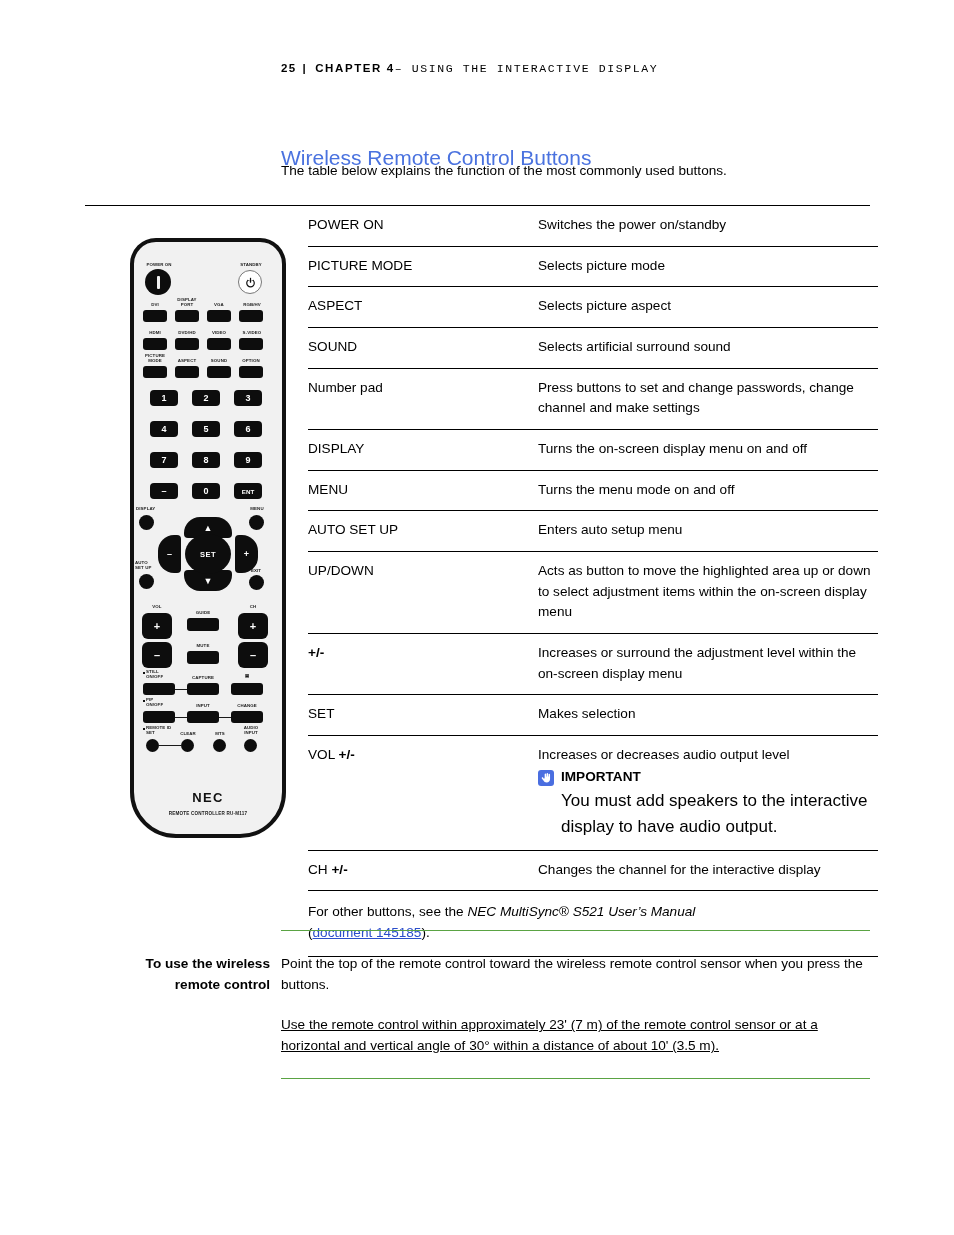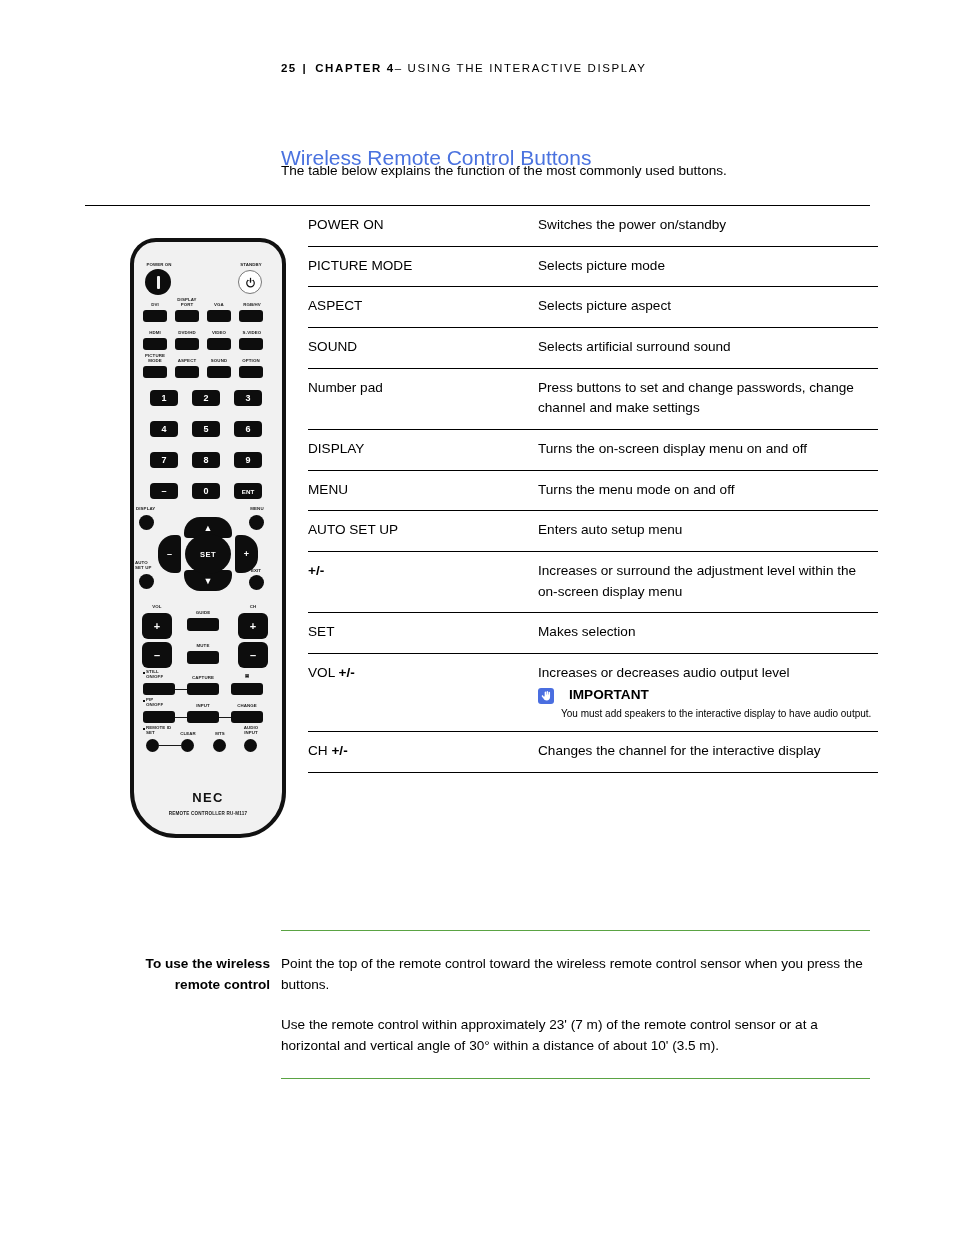--- a/index.html
+++ b/index.html
@@ -21,21 +21,21 @@
     position: absolute;
     left: 281px;
     top: 62px;
     font-size: 11.5px;
     letter-spacing: 1.4px;
     white-space: nowrap;
   }
   .page-header .pg-num { font-weight: bold; }
   .page-header .pg-sep { font-weight: bold; padding: 0 8px 0 6px; }
   .page-header .ch-label { font-weight: bold; letter-spacing: 1.6px; }
-  .page-header .ch-rest { font-weight: normal; letter-spacing: 1.6px; }
+  .page-header .ch-rest { font-weight: normal; letter-spacing: 1.6px; font-family: Liberation Mono, monospace; }
 
   
   .section-title {
     position: absolute;
     left: 281px;
     top: 132px;
     font-size: 21px;
     color: #4a72df;
     font-weight: normal;
     white-space: nowrap;
@@ -86,39 +86,39 @@
   .link {
     color: #2b4ecb;
     text-decoration: underline;
   }
 
   
   .callout { margin-top: 2px; }
   .callout-head {
     display: flex;
     align-items: flex-start;
-    gap: 15px;
+    gap: 7px;
   }
   .hand-icon {
     width: 16px;
     height: 16px;
     border-radius: 3px;
     background: #4a6ee0;
     flex: 0 0 auto;
     margin-top: 2px;
     display: flex;
     align-items: center;
     justify-content: center;
   }
   .hand-icon svg { display: block; }
   .callout-title { font-weight: bold; font-size: 13.6px; line-height: 1.35; }
   .callout-body {
     margin-left: 23px;
     margin-top: 2px;
-    font-size: 10px;
+    font-size: 17px;
     line-height: 1.52;
   }
 
   
   .proc {
     position: absolute;
     left: 85px;
     top: 930px;
     width: 785px;
   }
@@ -132,21 +132,21 @@
     width: 185px;
     text-align: right;
     font-weight: bold;
     font-size: 13.6px;
     line-height: 1.55;
     padding-right: 11px;
     flex: 0 0 auto;
   }
   .proc-body { font-size: 13.6px; line-height: 1.55; flex: 1 1 auto; }
   .proc-body p { margin: 0 0 19px 0; }
-  .proc-body p:last-child { margin-bottom: 0; }
+  .proc-body p:last-child { margin-bottom: 0; text-decoration: underline; }
   .proc-rule-bottom {
     border-top: 1.5px solid #5aa343;
     margin-left: 196px;
     width: 589px;
     margin-top: 22px;
   }
 
   
   .remote-fig {
     position: absolute;
@@ -457,20 +457,24 @@
         <td class="c1">DISPLAY</td>
         <td class="c2">Turns the on-screen display menu on and off</td>
       </tr>
       <tr>
         <td class="c1">MENU</td>
         <td class="c2">Turns the menu mode on and off</td>
       </tr>
       <tr>
         <td class="c1">AUTO SET UP</td>
         <td class="c2">Enters auto setup menu</td>
+      </tr>
+      <tr>
+        <td class="c1">UP/DOWN</td>
+        <td class="c2">Acts as button to move the highlighted area up or down to select adjustment items within the on-screen display menu</td>
       </tr>
       <tr>
         <td class="c1 bold">+/-</td>
         <td class="c2">Increases or surround the adjustment level within the on-screen display menu</td>
       </tr>
       <tr>
         <td class="c1">SET</td>
         <td class="c2">Makes selection</td>
       </tr>
       <tr>
@@ -487,20 +491,23 @@
               <span class="callout-title">IMPORTANT</span>
             </div>
             <div class="callout-body">You must add speakers to the interactive display to have audio output.</div>
           </div>
         </td>
       </tr>
       <tr class="last-row">
         <td class="c1"><span>CH </span><span class="bold">+/-</span></td>
         <td class="c2">Changes the channel for the interactive display</td>
       </tr>
+      <tr class="footnote-row">
+        <td class="c1" colspan="2" style="width:562px"><span>For other buttons, see the </span><span class="ital">NEC MultiSync® S521 User’s Manual</span><br><span>(</span><a class="link" href="#">document 145185</a><span>).</span></td>
+      </tr>
     </tbody>
   </table>
 </div>
 
 <div class="proc">
   <div class="proc-rule"></div>
   <div class="proc-inner">
     <div class="proc-label">
       <div>To use the wireless</div>
       <div>remote control</div>

